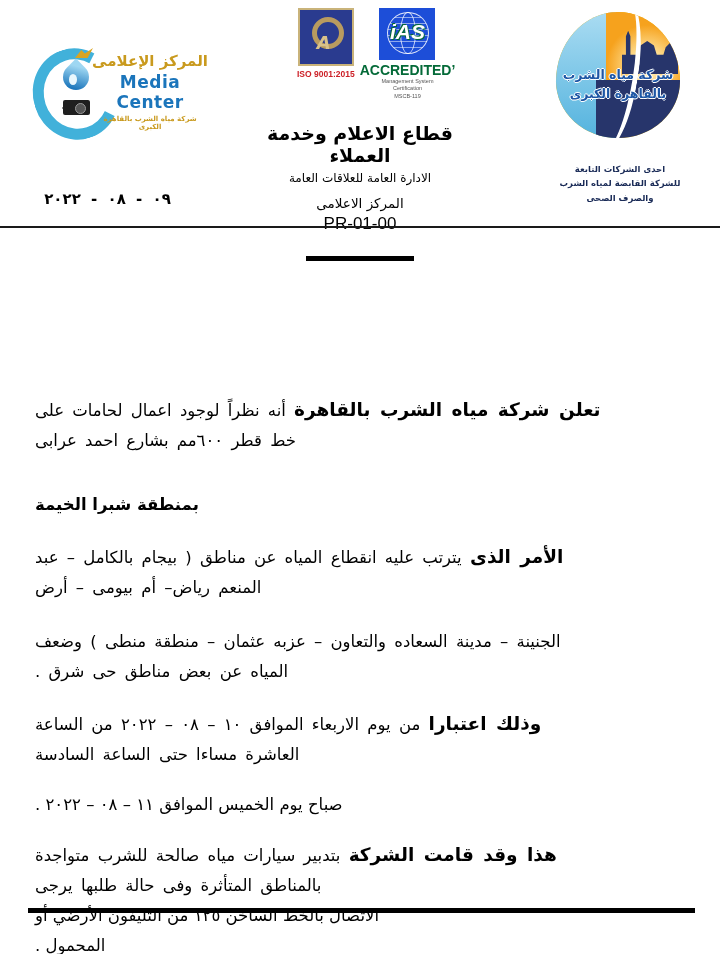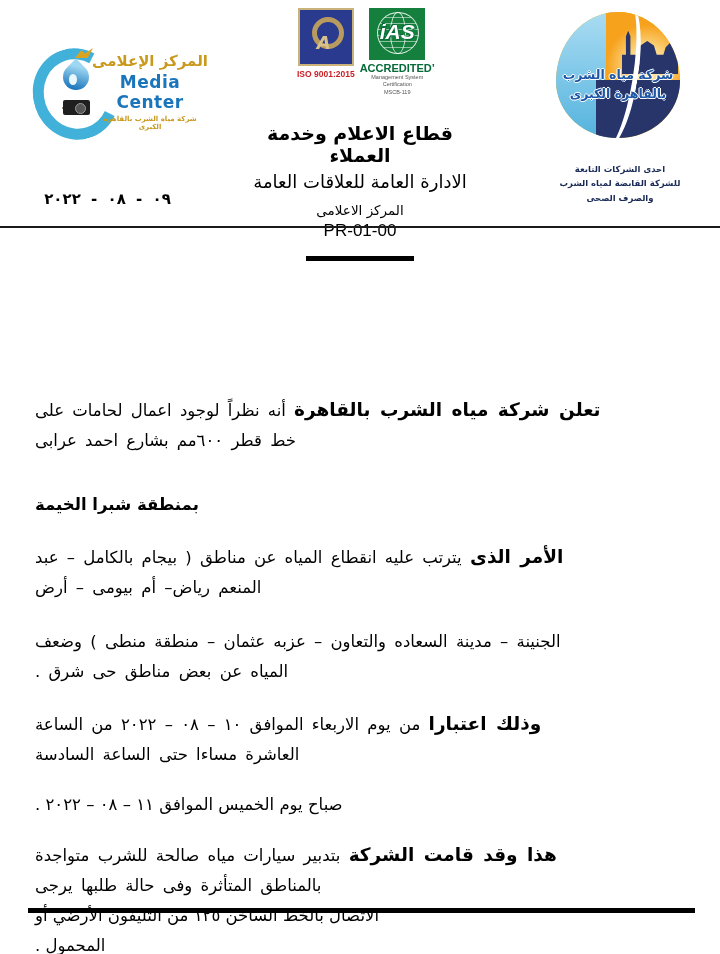--- a/index.html
+++ b/index.html
@@ -33,34 +33,34 @@
   .date{position:absolute;left:40px;top:190px;width:135px;direction:rtl;text-align:center;
     font-size:15px;font-weight:bold;word-spacing:5px;}
 
   
   .badges{position:absolute;left:297px;top:8px;display:flex;gap:5px;align-items:flex-start;}
   .badge-col{display:flex;flex-direction:column;align-items:center;}
   .iso-box{width:52px;height:54px;background:#2a3b8f;border:2px solid #c9b37a;position:relative;}
   .iso-ring{position:absolute;left:12px;top:7px;width:22px;height:22px;border:5px solid #b99b5f;border-radius:50%;}
   .iso-a{position:absolute;left:17px;top:24px;color:#d9c28a;font-weight:bold;font-style:italic;font-size:18px;line-height:1;}
   .iso-caption{color:#cc2027;font-weight:bold;font-size:8.5px;margin-top:3px;font-family:"Liberation Sans",sans-serif;}
-  .ias-box{width:56px;height:52px;background:#15803d;position:relative;overflow:hidden;}
+  .ias-box{width:56px;height:52px;background:#1d4ed8;position:relative;overflow:hidden;}
   .ias-globe{position:absolute;left:8px;top:4px;width:40px;height:40px;border-radius:50%;
     border:1px solid rgba(255,255,255,.85);
     background:repeating-linear-gradient(0deg,transparent 0 5px,rgba(255,255,255,.5) 5px 6px);}
   .ias-globe::after{content:"";position:absolute;left:12px;top:-1px;width:14px;height:40px;border-radius:50%;border:1px solid rgba(255,255,255,.8);}
   .ias-text{position:absolute;left:0;top:13px;width:100%;text-align:center;color:#fff;
     font-weight:bold;font-style:italic;font-size:21px;line-height:1;font-family:"Liberation Sans",sans-serif;
     text-shadow:1px 1px 0 #046a38,-1px -1px 0 #046a38;}
-  .ias-caption{color:#046a38;font-weight:bold;font-size:11px;margin-top:2px;font-family:"Liberation Sans",sans-serif;}
+  .ias-caption{color:#046a38;font-weight:bold;font-size:14px;margin-top:2px;font-family:"Liberation Sans",sans-serif;}
   .ias-sub{font-size:5.5px;color:#555;line-height:1.35;text-align:center;font-family:"Liberation Sans",sans-serif;}
 
   .dept{position:absolute;left:250px;top:122px;width:220px;text-align:center;direction:rtl;}
   .dept-l1{font-size:19px;font-weight:bold;}
-  .dept-l2{font-size:18px;margin-top:5px;}
+  .dept-l2{font-size:12px;margin-top:5px;}
   .dept-l3{font-size:13.5px;margin-top:10px;}
   .doc-code{font-size:17px;direction:ltr;font-family:"Liberation Sans",sans-serif;margin-top:3px;}
 
   
   .co-logo{position:absolute;left:552px;top:12px;width:136px;height:200px;}
   .co-oval{position:relative;left:4px;width:124px;height:126px;overflow:hidden;
     border-radius:50% 50% 50% 50%/55% 55% 45% 45%;background:#eab308;}
   .co-blue-left{position:absolute;left:0;top:0;width:48%;height:100%;background:linear-gradient(180deg,#aadcf2,#54b3de);}
   .co-orange{position:absolute;right:0;top:0;width:60%;height:56%;
     background:radial-gradient(circle at 55% 75%,#ffe9a8 0 16%,#f6a21d 60%);}

